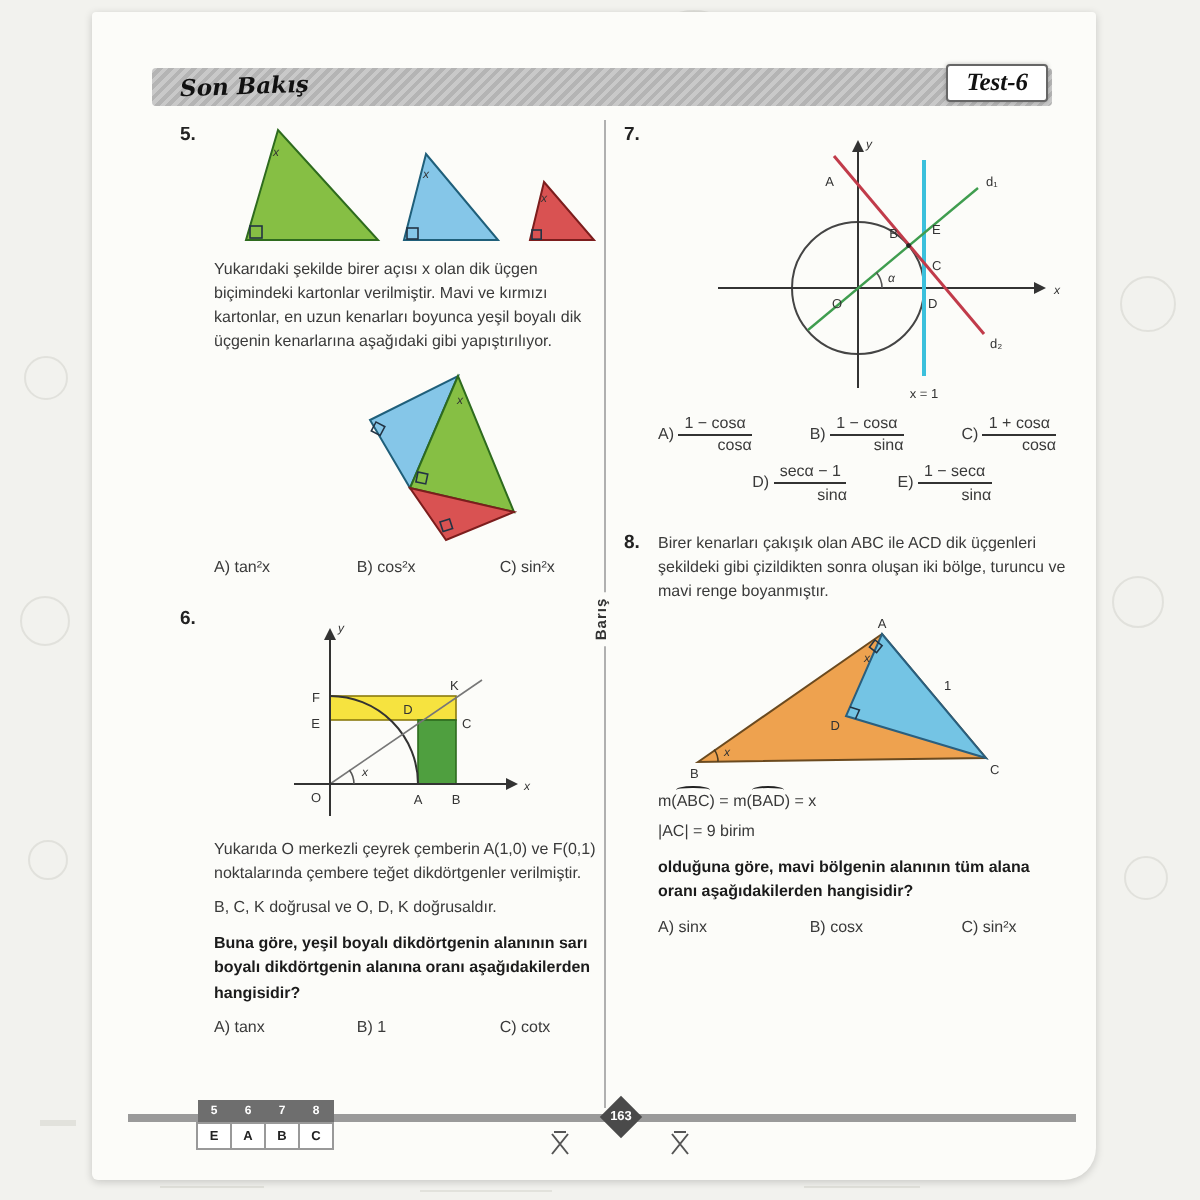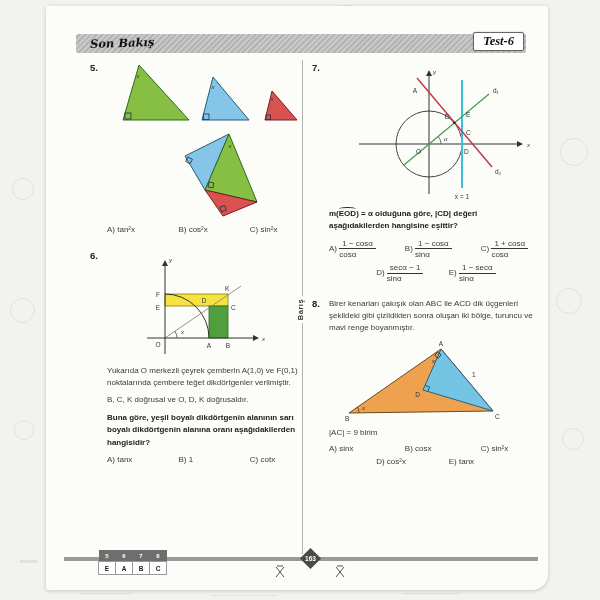--- a/index.html
+++ b/index.html
@@ -56,21 +56,21 @@
   p.stem { margin:6px 0; line-height:1.55; font-weight:bold; color:#1b1b1b; }
 
   .opts { margin-top:5px; }
   .opt-row { display:flex; margin:4px 0; align-items:center; }
   .opt-row.r1 .opt:nth-child(1){ width:37%; }
   .opt-row.r1 .opt:nth-child(2){ width:37%; }
   .opt-row.r2 { padding-left:23%; }
   .opt-row.r2 .opt:first-child { width:46%; }
   .opt { white-space:nowrap; }
 
-  .frac { display:inline-block; text-align:left; vertical-align:middle; line-height:1.15; }
+  .frac { display:inline-block; text-align:right; vertical-align:middle; line-height:1.15; }
   .frac .num { display:block; border-bottom:1px solid #333; padding:0 3px .5px; }
   .frac .den { display:block; padding-top:.5px; }
 
   .overarc { position:relative; display:inline-block; }
   .overarc::before {
     content:""; position:absolute; left:0; right:0; top:-1.5px; height:3px;
     border-top:1px solid #222; border-radius:50% 50% 0 0;
   }
 
   svg { display:block; }
@@ -140,20 +140,21 @@
 
         <polygon points="104,15 93,58 140,58" stroke="#1f5f7a" stroke-width="1" fill="#85c6e8"></polygon>
         <rect x="94.5" y="52" width="5.5" height="5.5" fill="none" stroke="#234" stroke-width="0.8"></rect>
         <text x="104" y="27" class="ang" text-anchor="middle">x</text>
 
         <polygon points="163,29 156,58 188,58" stroke="#7c1d1d" stroke-width="1" fill="#d95252"></polygon>
         <rect x="157" y="53" width="4.6" height="4.6" fill="none" stroke="#234" stroke-width="0.8"></rect>
         <text x="163" y="39" class="ang" text-anchor="middle">x</text>
       </svg>
 
+      <p class="body-text">Yukarıdaki şekilde birer açısı x olan dik üçgen biçimindeki kartonlar verilmiştir. Mavi ve kırmızı kartonlar, en uzun kenarları boyunca yeşil boyalı dik üçgenin kenarlarına aşağıdaki gibi yapıştırılıyor.</p>
 
       <svg class="fig5-comp" width="110" height="92" viewBox="0 0 110 92">
         <polygon points="64,6 40,62 20,28" stroke="#1f5f7a" stroke-width="1" fill="#85c6e8"></polygon>
         <polygon points="64,6 40,62 92,74" stroke="#2e6b1e" stroke-width="1" fill="#86bf44"></polygon>
         <polygon points="40,62 92,74 58,88" stroke="#7c1d1d" stroke-width="1" fill="#d95252"></polygon>
         <rect width="5" height="5" fill="none" stroke="#234" stroke-width="0.8" transform="translate(23,29) rotate(28)"></rect>
         <rect width="5" height="5" fill="none" stroke="#234" stroke-width="0.8" transform="translate(44,54) rotate(12)"></rect>
         <rect width="5" height="5" fill="none" stroke="#234" stroke-width="0.8" transform="translate(55,79) rotate(-18)"></rect>
         <text x="65" y="20" class="ang" text-anchor="middle">x</text>
       </svg>
@@ -232,23 +233,20 @@
         <text x="129" y="55" class="lbl">E</text>
         <text x="129" y="73" class="lbl">C</text>
         <text x="127" y="92" class="lbl">D</text>
         <text x="107" y="79" class="ang">α</text>
         <text x="156" y="31" class="lbl">d₁</text>
         <text x="158" y="112" class="lbl">d₂</text>
         <text x="125" y="137" class="lbl" text-anchor="middle">x = 1</text>
       </svg>
 
 
-      <p class="stem">
-        <span>m(</span><span class="overarc">EOD</span><span>) = α olduğuna göre, |CD| değeri aşağıdakilerden hangisine eşittir?</span>
-      </p>
 
       <div class="opts">
         <div class="opt-row r1">
           <span class="opt"><span>A)</span> <span class="frac"><span class="num">1 − cosα</span><span class="den">cosα</span></span></span>
           <span class="opt"><span>B)</span> <span class="frac"><span class="num">1 − cosα</span><span class="den">sinα</span></span></span>
           <span class="opt"><span>C)</span> <span class="frac"><span class="num">1 + cosα</span><span class="den">cosα</span></span></span>
         </div>
         <div class="opt-row r2">
           <span class="opt"><span>D)</span> <span class="frac"><span class="num">secα − 1</span><span class="den">sinα</span></span></span>
           <span class="opt"><span>E)</span> <span class="frac"><span class="num">1 − secα</span><span class="den">sinα</span></span></span>
@@ -269,31 +267,31 @@
         <path d="M18,73.9 A10,10 0 0 0 16.1,67.8" fill="none" stroke="#4a3a20" stroke-width="0.8"></path>
         <text x="21" y="71" class="ang">x</text>
         <text x="91" y="24" class="ang">x</text>
         <text x="131" y="38" class="lbl">1</text>
         <text x="100" y="7" class="lbl" text-anchor="middle">A</text>
         <text x="4" y="82" class="lbl">B</text>
         <text x="154" y="80" class="lbl">C</text>
         <text x="79" y="58" class="lbl" text-anchor="end">D</text>
       </svg>
 
+      <p class="body-text tight">
+        <span>m(</span><span class="overarc">ABC</span><span>) = m(</span><span class="overarc">BAD</span><span>) = x</span>
+      </p>
       <p class="body-text tight">|AC| = 9 birim</p>
+      <p class="stem">olduğuna göre, mavi bölgenin alanının tüm alana oranı aşağıdakilerden hangisidir?</p>
 
       <div class="opts">
         <div class="opt-row r1">
           <span class="opt"><span>A)</span> <span>sinx</span></span>
           <span class="opt"><span>B)</span> <span>cosx</span></span>
           <span class="opt"><span>C)</span> <span>sin²x</span></span>
-        </div>
-        <div class="opt-row r2">
-          <span class="opt"><span>D)</span> <span>cos²x</span></span>
-          <span class="opt"><span>E)</span> <span>tanx</span></span>
         </div>
       </div>
     </div>
   </div>
 
   <div class="footer-bar"></div>
 
   <table class="anskey">
     <tbody>
         <tr class="hd">

